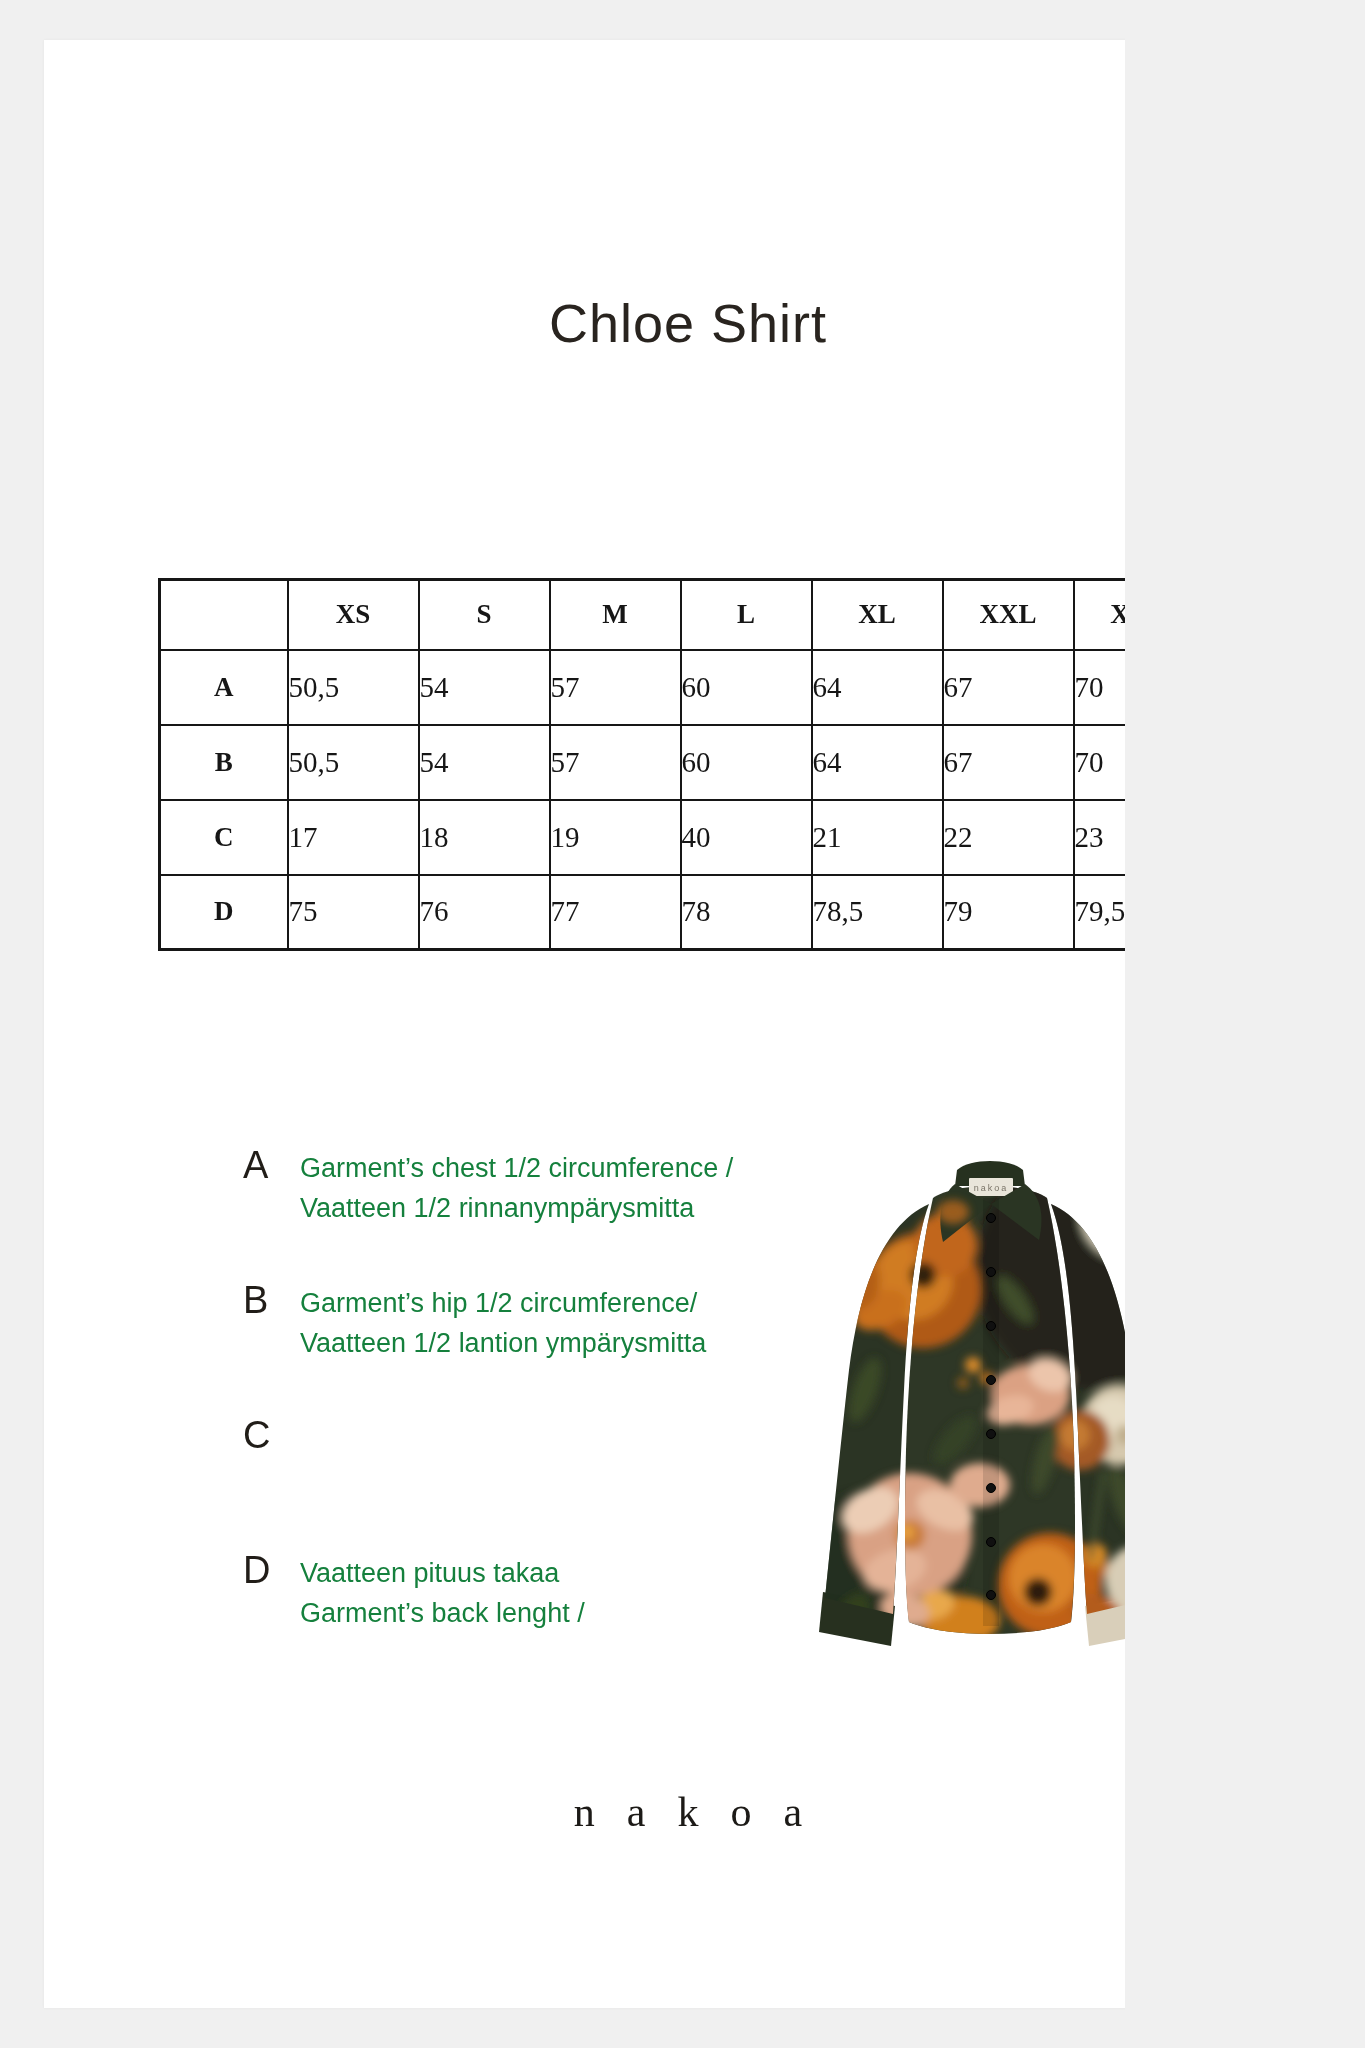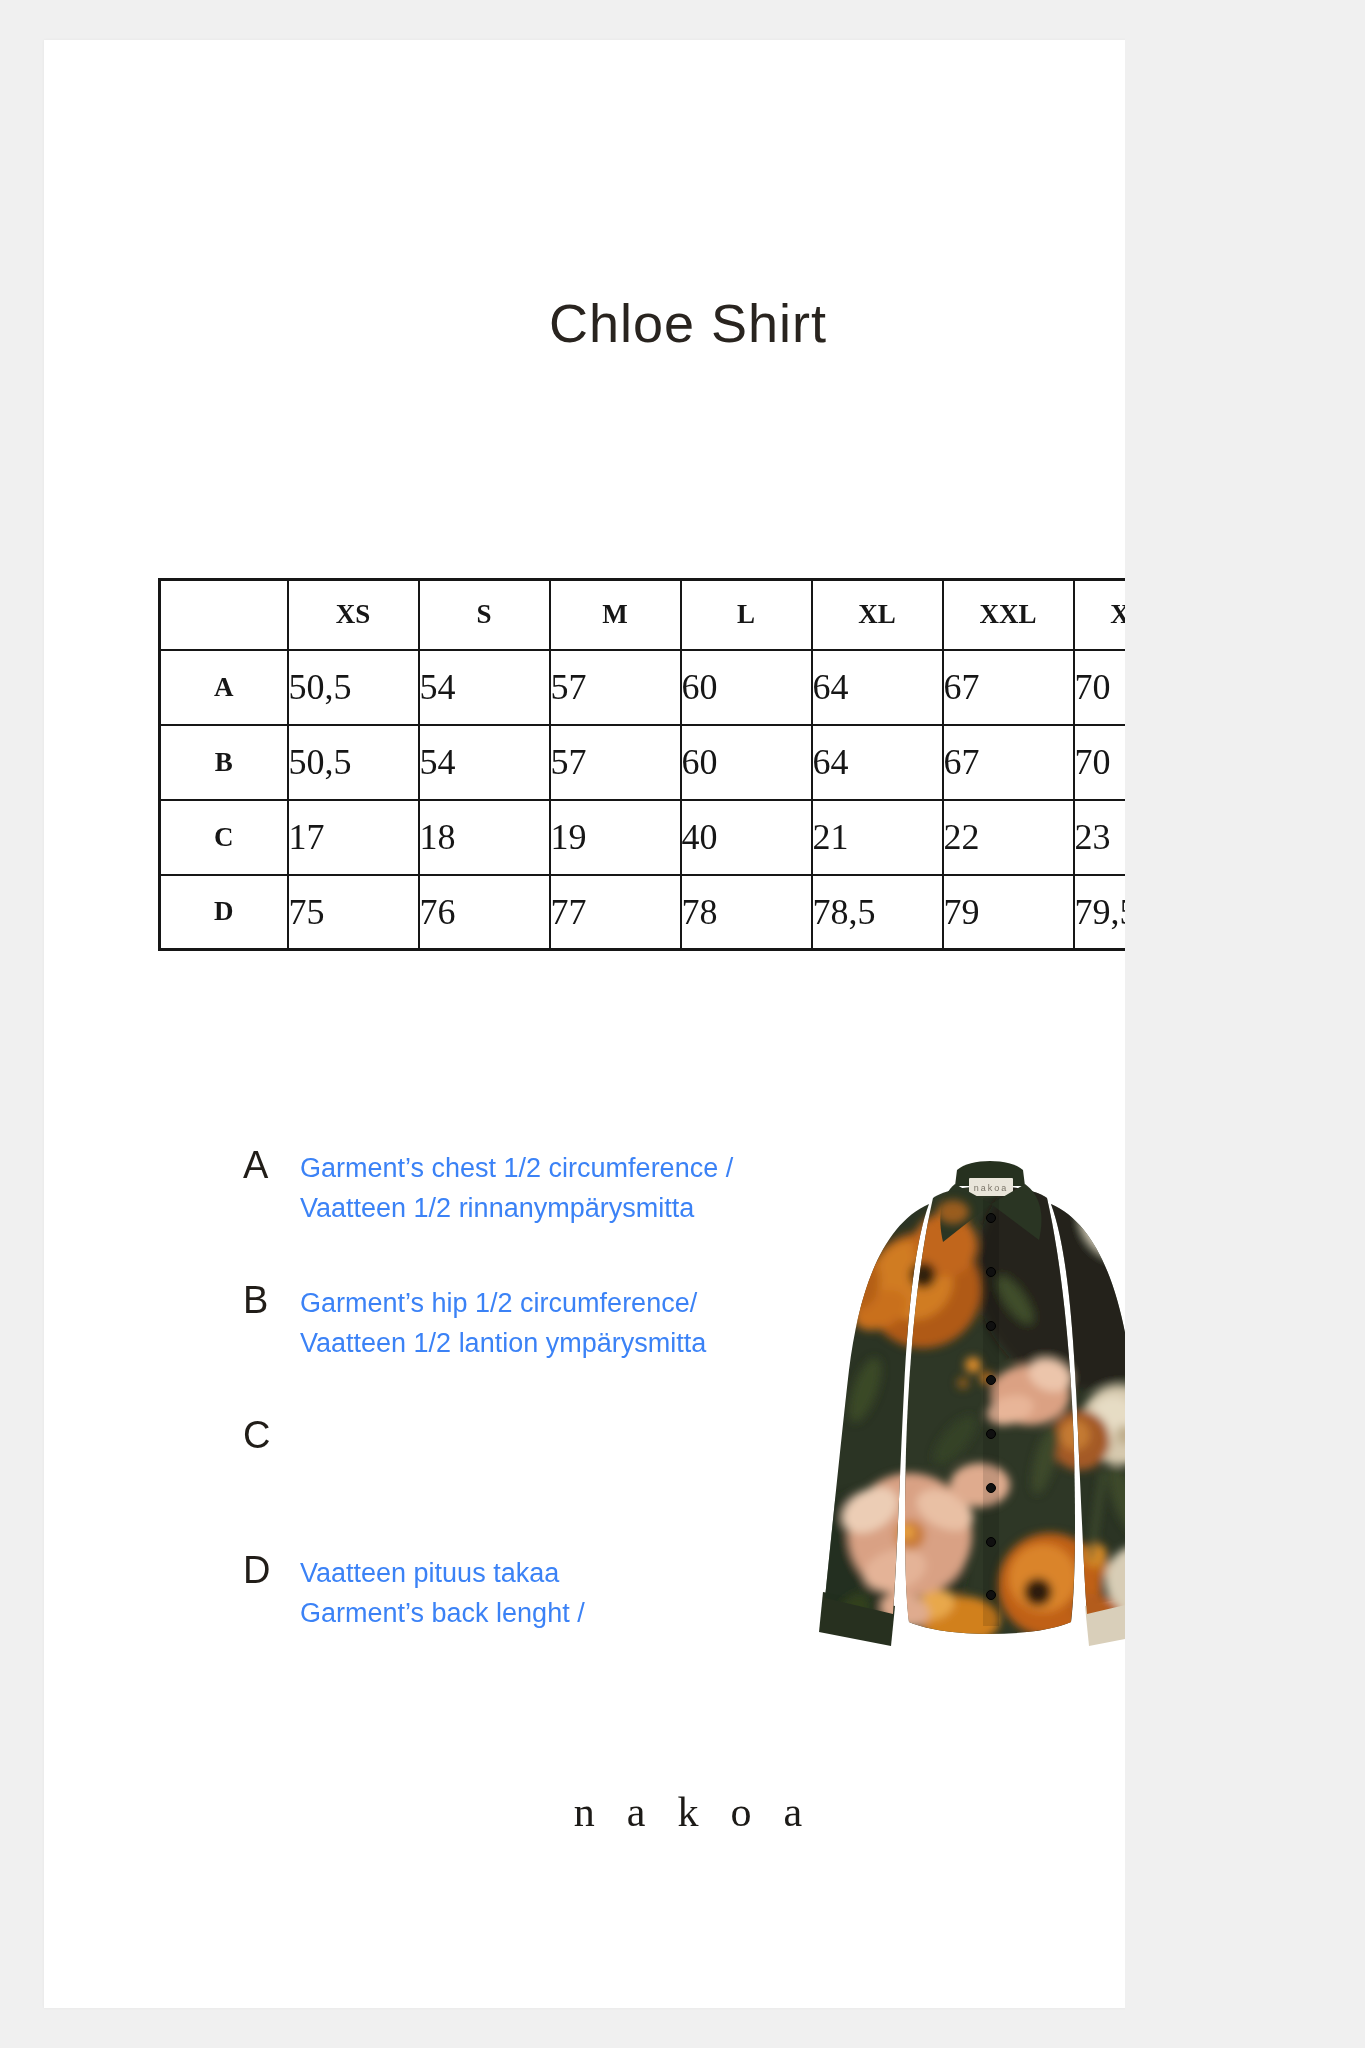--- a/index.html
+++ b/index.html
@@ -15,28 +15,28 @@
 
   
   .table-wrap { position:absolute; left:114px; top:538px; }
   table.size { width:1048px; border-collapse:collapse; table-layout:fixed;
                font-family:"Liberation Serif", serif; color:#161616;
                border:3px solid #161616; }
   table.size col.label-col { width:128px; }
   table.size th, table.size td { border:2px solid #161616; vertical-align:middle; }
   table.size thead th { height:70px; font-size:27px; font-weight:700; }
   table.size tbody th { font-size:27px; font-weight:700; }
-  table.size tbody td { height:75px; font-size:36px; font-weight:400; }
+  table.size tbody td { height:75px; font-size:29px; font-weight:400; }
 
   
   .legend { position:absolute; left:199px; top:1108px; display:flex; flex-direction:column; gap:55px; }
   .legend-block { position:relative; padding-left:57px; min-height:80px; width:560px; }
   .legend-letter { position:absolute; left:0; top:-4px; font-size:38px; font-weight:300;
                    color:#211d18; letter-spacing:0.5px; }
-  .legend-line { font-size:27px; line-height:40px; color:#3b82f6; white-space:nowrap; }
+  .legend-line { font-size:27px; line-height:40px; color:#15803d; white-space:nowrap; }
 
   
   .product { position:absolute; left:751px; top:1096px; width:390px; height:528px; }
   .product svg { width:100%; height:100%; display:block; }
 
   
   .brand { position:absolute; top:1748px; left:0; width:100%; text-align:center;
            font-family:"Liberation Serif", serif; font-size:42px; color:#1c1a17; }
   .brand span { letter-spacing:32px; margin-right:-32px; }
 </style>

